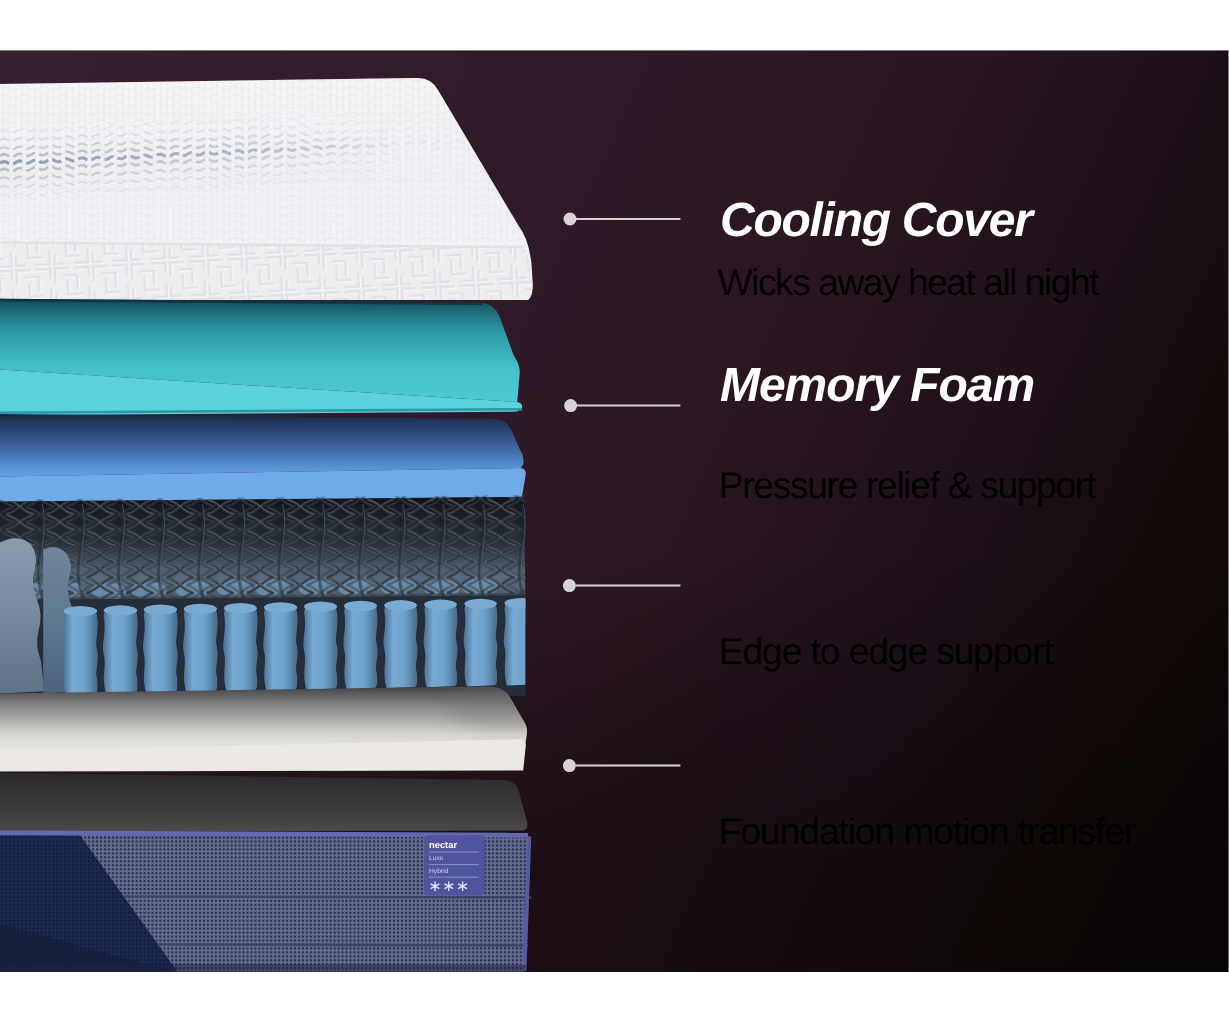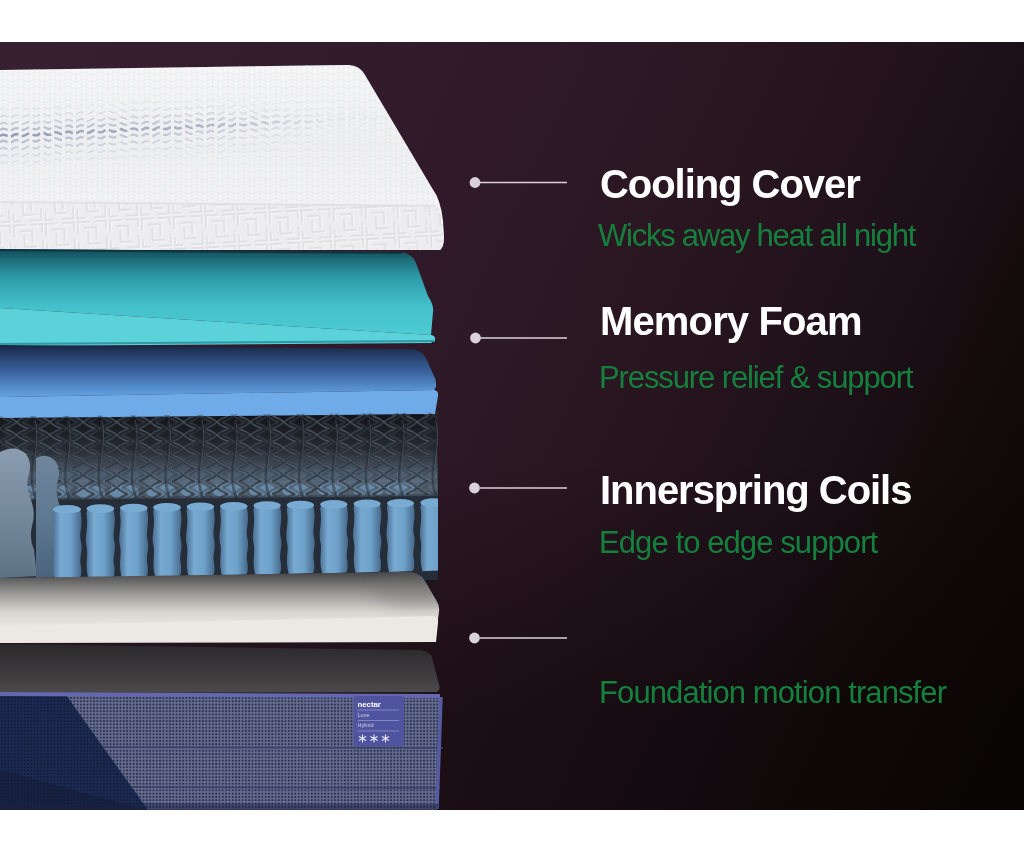--- a/index.html
+++ b/index.html
@@ -1,20 +1,20 @@
 <!DOCTYPE html>
 <html><head><meta charset="utf-8">
 <style>
 html,body{margin:0;padding:0;background:#fff;}
 #page{position:relative;width:1024px;height:853px;background:#ffffff;overflow:hidden;font-family:"Liberation Sans",sans-serif;}
 #bg{position:absolute;left:0;top:42px;width:1024px;height:768px;
 background:linear-gradient(180deg, rgba(8,4,4,0) 54%, rgba(8,4,4,0.42) 88%),linear-gradient(115deg, #372030 0%, #301a2a 37%, #2a1620 55%, #1d1019 73%, #120a08 85%, #0a0506 98%);}
 #mat{position:absolute;left:0;top:0;}
-.h{position:absolute;color:#ffffff;font-weight:bold;font-size:40px;line-height:40px;white-space:nowrap;}
-.s{position:absolute;color:#15803d;font-weight:normal;font-size:31px;line-height:31px;white-space:nowrap;}
+.h{position:absolute;color:#ffffff;font-weight:bold;font-size:40px;line-height:40px;white-space:nowrap;font-style:italic;}
+.s{position:absolute;color:#000000;font-weight:normal;font-size:31px;line-height:31px;white-space:nowrap;}
 </style></head>
 <body>
 <div id="page">
 <div id="bg"></div>
 <svg id="mat" width="1024" height="853" viewBox="0 0 1024 853">
 <defs>
 <linearGradient id="tealTop" x1="0" y1="250" x2="0" y2="340" gradientUnits="userSpaceOnUse">
  <stop offset="0" stop-color="#124c5b"></stop>
           <stop offset="0.1" stop-color="#1d6a77"></stop>
           <stop offset="0.3" stop-color="#2e9aa8"></stop>
@@ -313,16 +313,15 @@
 <circle cx="475" cy="182.5" r="5.4"></circle>
         <circle cx="475.5" cy="338" r="5.4"></circle>
         <circle cx="474.5" cy="488" r="5.4"></circle>
         <circle cx="474.5" cy="638" r="5.4"></circle>
 </g>
 </svg>
 
 <div class="h" id="h1" style="left:600px;top:163.6px;letter-spacing:-1.05px;">Cooling Cover</div>
 <div class="s" id="s1" style="left:598px;top:219.8px;letter-spacing:-1.24px;">Wicks away heat all night</div>
 <div class="h" id="h2" style="left:600px;top:301px;letter-spacing:-0.86px;">Memory Foam</div>
-<div class="s" id="s2" style="left:599px;top:362px;letter-spacing:-1.11px;text-align:center;">Pressure relief &amp; support</div>
-<div class="h" id="h3" style="left:600px;top:469.9px;letter-spacing:-1.03px;">Innerspring Coils</div>
+<div class="s" id="s2" style="left:599px;top:389px;letter-spacing:-1.11px;text-align:center;">Pressure relief &amp; support</div>
 <div class="s" id="s3" style="left:599px;top:527.2px;letter-spacing:-0.91px;text-align:center;">Edge to edge support</div>
 <div class="s" id="s4" style="left:599px;top:676.7px;letter-spacing:-0.90px;">Foundation motion transfer</div>
 </div>
 </body></html>

